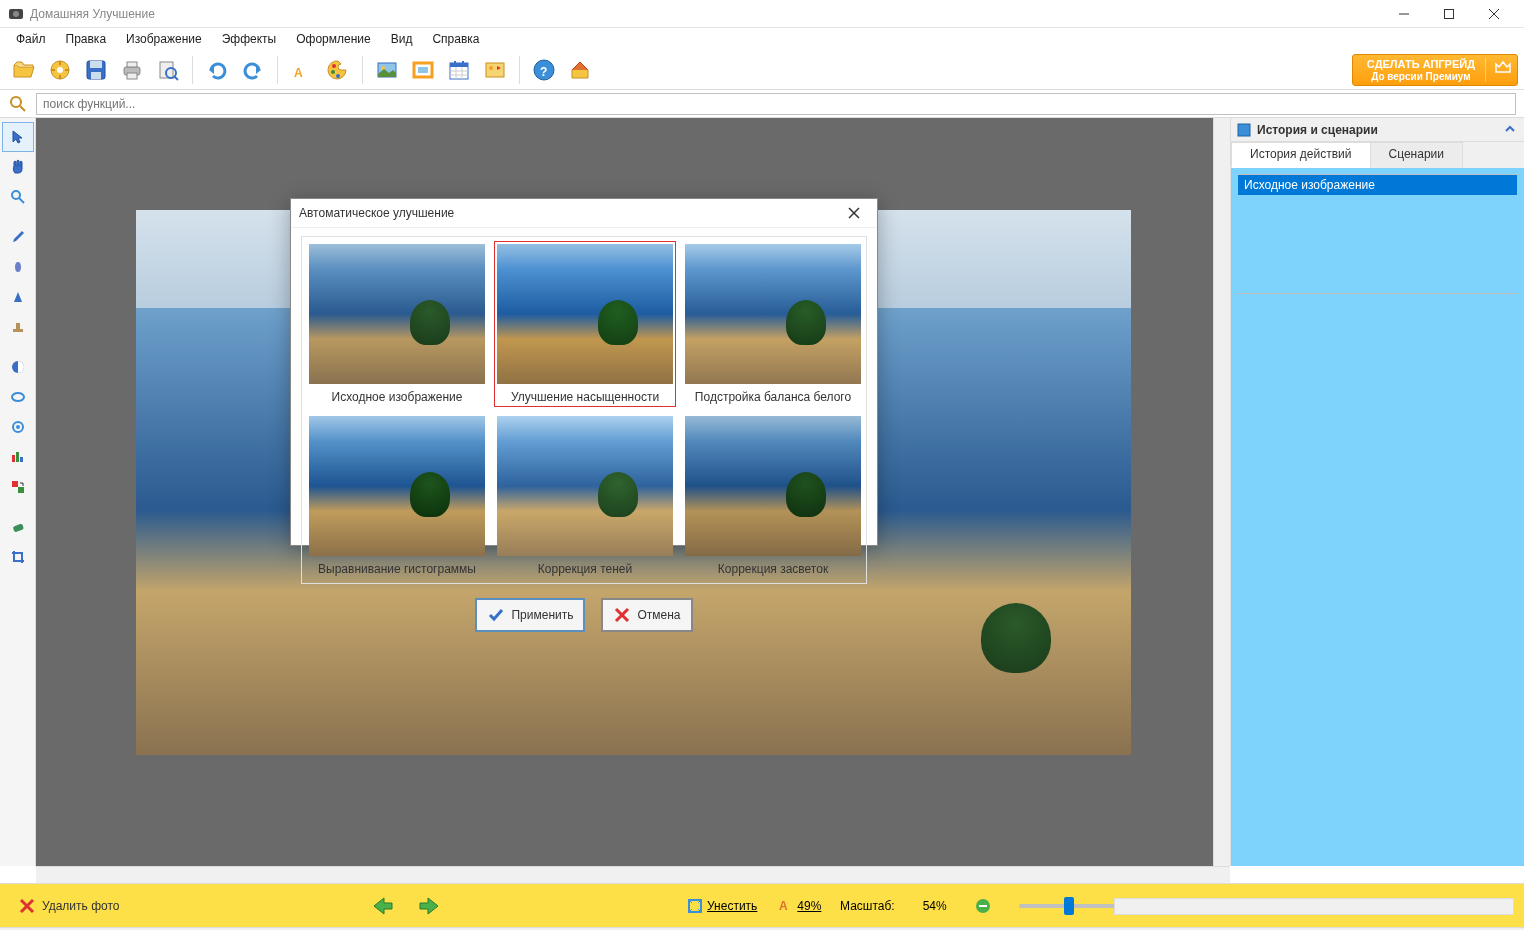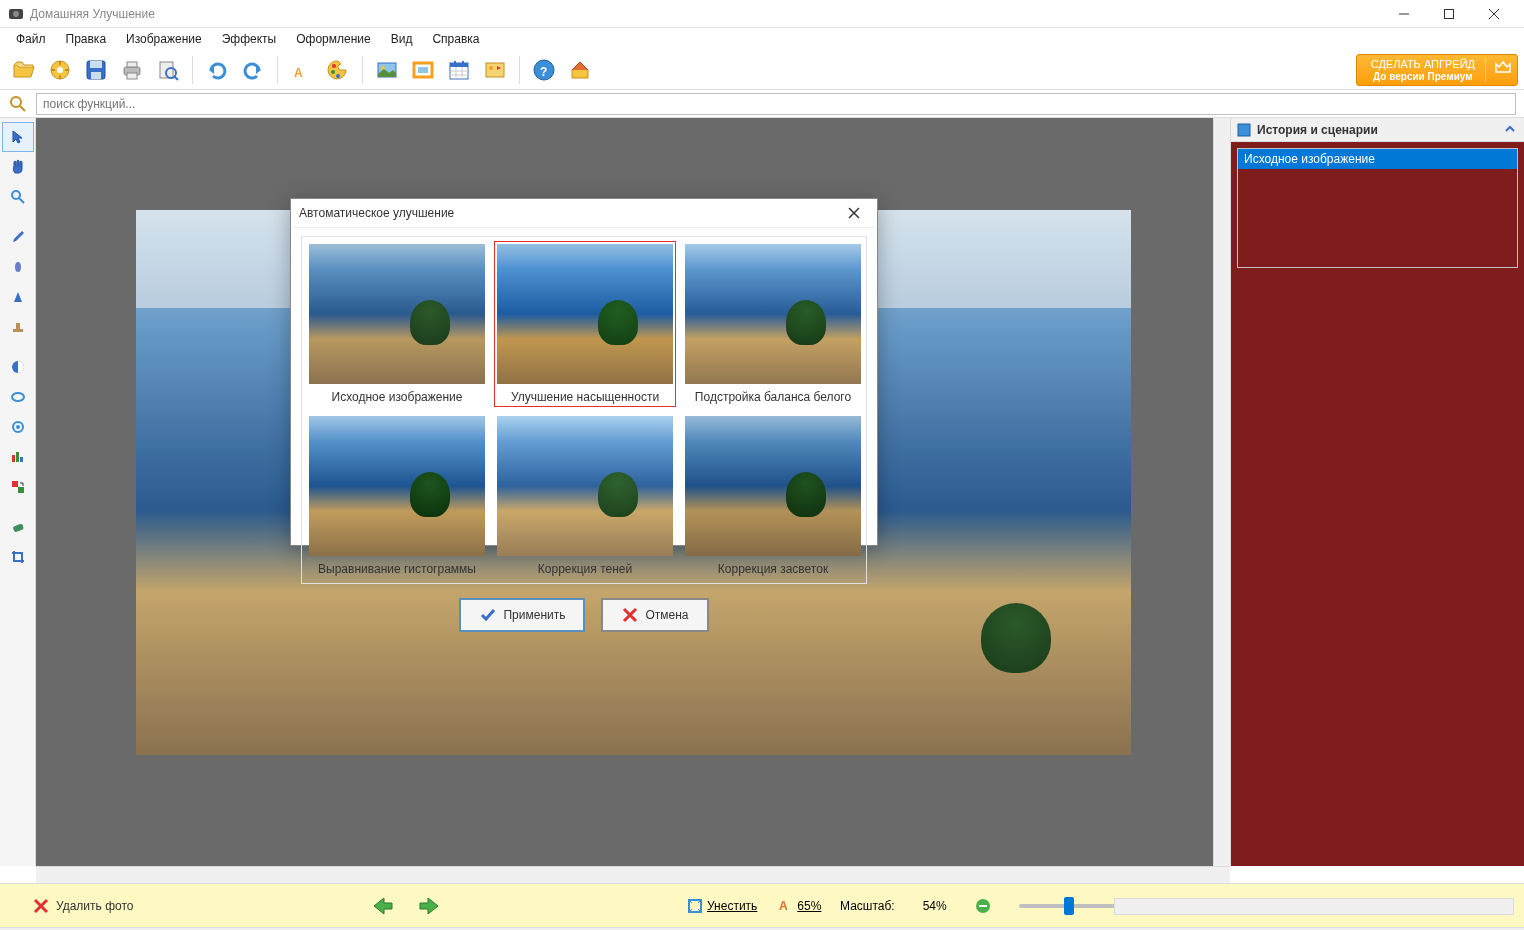--- a/index.html
+++ b/index.html
@@ -9,47 +9,47 @@
 .titlebar .title{color:#888;font-size:12px;flex:1;}
 .win-controls{display:flex;}
 .win-btn{width:45px;height:28px;display:flex;align-items:center;justify-content:center;color:#666;}
 .menubar{height:22px;background:#fff;display:flex;align-items:center;padding:0 6px;gap:0;}
 .menubar .menu-item{padding:2px 10px;color:#222;cursor:default;}
 .toolbar{height:40px;background:#fff;display:flex;align-items:center;padding:4px 6px;border-bottom:1px solid #dcdcdc;position:relative;}
 .toolbar .tbtn{width:32px;height:32px;display:flex;align-items:center;justify-content:center;margin:0 2px;border-radius:2px;}
 .toolbar .sep{width:1px;height:28px;background:#dcdcdc;margin:0 6px;}
 .upgrade-btn{position:absolute;right:6px;top:4px;height:32px;background:linear-gradient(#ffb933,#ff9e0d);border:1px solid #e08900;border-radius:3px;display:flex;align-items:center;padding:0 8px 0 14px;color:#fff;}
 .upgrade-text{display:flex;flex-direction:column;line-height:1.1;text-align:center;margin-right:10px;}
-.upgrade-text .l1{font-size:11px;font-weight:normal;}
+.upgrade-text .l1{font-size:11px;font-weight:bold;}
 .upgrade-text .l2{font-size:10px;font-weight:bold;}
 .crown-icon{width:24px;height:24px;border-left:1px solid rgba(255,255,255,0.4);padding-left:8px;}
 .searchbar{height:28px;display:flex;align-items:center;padding:3px 4px;border-bottom:1px solid #dcdcdc;}
 .search-icon-btn{width:28px;height:22px;display:flex;align-items:center;justify-content:center;border:1px solid transparent;}
 .search-input{flex:1;height:22px;border:1px solid #c0c0c0;padding:0 6px;margin-left:4px;margin-right:4px;color:#888;}
 .main-area{display:flex;height:calc(100% - 28px - 22px - 40px - 28px - 44px - 20px);}
 .left-toolbar{width:36px;background:#f5f5f5;border-right:1px solid #dcdcdc;display:flex;flex-direction:column;padding-top:4px;}
 .left-toolbar .ltbtn{width:32px;height:30px;margin:0 auto;display:flex;align-items:center;justify-content:center;border:1px solid transparent;}
 .left-toolbar .ltbtn.active{background:#e5f1fb;border:1px solid #7eb4ea;}
 .canvas-area{flex:1;background:#6a6a6a;position:relative;overflow:hidden;display:flex;align-items:center;justify-content:center;}
 .canvas-scroll-v{position:absolute;right:0;top:0;width:17px;height:100%;background:#f0f0f0;border-left:1px solid #dcdcdc;}
 .canvas-image{width:995px;height:545px;background:linear-gradient(to bottom,#a8c5dd 0%,#6b9dc9 20%,#2a5a8f 55%,#c4a56b 70%,#8a7250 100%);position:relative;margin-bottom:20px;}
 .canvas-image::before{content:"";position:absolute;top:0;left:0;right:0;height:18%;background:linear-gradient(to bottom,#d5e2ec,#b8cddf);}
 .canvas-image::after{content:"";position:absolute;bottom:15%;right:8%;width:70px;height:70px;background:radial-gradient(circle at 50% 30%,#2a5a2a,#1a3a1a);border-radius:50% 50% 45% 45%;}
-.right-panel{width:294px;background:#7f1d1d;border-left:1px solid #dcdcdc;display:flex;flex-direction:column;}
+.right-panel{width:294px;background:#7dd3fc;border-left:1px solid #dcdcdc;display:flex;flex-direction:column;}
 .rp-header{height:24px;background:#f0f0f0;display:flex;align-items:center;padding:0 6px;border-bottom:1px solid #dcdcdc;}
 .rp-header .rp-icon{width:14px;height:14px;margin-right:6px;}
 .rp-header .rp-title{flex:1;font-weight:bold;color:#333;}
 .rp-header .rp-collapse{width:14px;height:14px;}
 .rp-tabs{height:26px;display:flex;background:#f0f0f0;}
 .rp-tab{padding:4px 18px;border:1px solid #dcdcdc;border-bottom:none;background:#ececec;margin-right:-1px;color:#333;}
 .rp-tab.active{background:#fff;border-bottom:1px solid #fff;position:relative;z-index:1;}
 .rp-content{flex:1;padding:6px;}
 .history-list{border:1px solid #c0c0c0;height:120px;}
 .history-item{background:#0078d7;color:#fff;padding:3px 6px;}
-.bottom-controls{height:44px;background:#fef9c3;border-top:1px solid #dcdcdc;display:flex;align-items:center;padding:0 24px;position:relative;}
+.bottom-controls{height:44px;background:#fde047;border-top:1px solid #dcdcdc;display:flex;align-items:center;padding:0 10px;position:relative;}
 .delete-btn{display:flex;align-items:center;gap:6px;color:#333;padding:3px 8px;}
 .nav-arrows{position:absolute;left:370px;display:flex;gap:20px;}
 .fit-controls{position:absolute;left:680px;display:flex;align-items:center;gap:8px;text-decoration:underline;}
 .fit-btn{display:flex;align-items:center;gap:4px;padding:2px 6px;border:1px solid transparent;}
 .scale-area{position:absolute;left:840px;display:flex;align-items:center;gap:28px;}
 .slider{width:120px;height:4px;background:#c0c0c0;position:relative;border-radius:2px;}
 .slider-thumb{position:absolute;width:10px;height:18px;background:#0078d7;top:-7px;left:45px;border-radius:2px;}
 .bottom-scroll{position:absolute;right:10px;bottom:12px;width:400px;height:17px;background:#f0f0f0;border:1px solid #dcdcdc;}
 .statusbar{height:20px;background:#f0f0f0;border-top:1px solid #dcdcdc;display:flex;align-items:center;font-size:11px;color:#333;}
 .dialog{position:absolute;top:198px;left:290px;width:588px;height:348px;background:#fff;border:1px solid #888;box-shadow:0 4px 20px rgba(0,0,0,0.3);z-index:100;}
@@ -62,21 +62,21 @@
 .thumb-cell.selected{border:1px solid #e03030;}
 .thumb-img{width:176px;height:140px;background:linear-gradient(to bottom,#9dbed9 0%,#5a8fc0 18%,#2a5a8f 50%,#b89860 68%,#8a7250 100%);position:relative;}
 .thumb-img::after{content:"";position:absolute;bottom:28%;right:20%;width:40px;height:45px;background:radial-gradient(circle at 50% 25%,#2a5a2a,#1a3a1a);border-radius:50% 50% 40% 40%;}
 .thumb-img.sat{filter:saturate(1.3);}
 .thumb-img.wb{filter:contrast(1.05) brightness(1.05);}
 .thumb-img.hist{filter:contrast(1.15);}
 .thumb-img.shadow{filter:brightness(1.1);}
 .thumb-img.highlight{filter:brightness(0.95) contrast(1.1);}
 .thumb-label{margin-top:6px;color:#333;text-align:center;}
 .dialog-buttons{display:flex;justify-content:center;gap:16px;margin-top:14px;}
-.dlg-btn{display:flex;align-items:center;gap:6px;padding:6px 18px;border:2px solid #888;background:#f5f5f5;color:#333;}
+.dlg-btn{display:flex;align-items:center;gap:6px;padding:6px 10px;border:2px solid #888;background:#f5f5f5;color:#333;}
 .dlg-btn.primary{border:2px solid #5a8fc0;}
 .scroll-h{height:17px;background:#f0f0f0;border-top:1px solid #dcdcdc;margin-left:36px;margin-right:294px;}
 svg{display:block;}
 </style>
 </head>
 <body>
 
 <div class="titlebar">
   <span class="app-icon">
     <svg width="16" height="16" viewBox="0 0 16 16">
@@ -348,20 +348,24 @@
             <rect x="1" y="1" width="12" height="12" fill="#3a8fd8" stroke="#2060a0"></rect>
           </svg>
         </span>
       <span class="rp-title">История и сценарии</span>
       <span class="rp-collapse">
           <svg width="12" height="12">
             <path d="M2 8 L6 4 L10 8" fill="none" stroke="#3a6fc8" stroke-width="2"></path>
           </svg>
         </span>
     </div>
+    <div class="rp-tabs">
+      <div class="rp-tab active">История действий</div>
+      <div class="rp-tab">Сценарии</div>
+    </div>
     <div class="rp-content">
       <div class="history-list">
         <div class="history-item">Исходное изображение</div>
       </div>
     </div>
   </div>
 </div>
 
 <div class="scroll-h"></div>
 
@@ -396,21 +400,21 @@
           </svg>
         </span>
       <span>Унестить</span>
     </div>
     <div class="fit-btn">
       <span>
           <svg width="14" height="14">
             <text x="0" y="11" font-size="10" fill="#e07030" font-weight="bold">A</text>
           </svg>
         </span>
-      <span>65%</span>
+      <span>49%</span>
     </div>
   </div>
   <div class="scale-area">
     <span>Масштаб:</span>
     <span>54%</span>
     <span>
         <svg width="16" height="16">
           <circle cx="8" cy="8" r="7" fill="#4ab04a"></circle>
           <line x1="4" y1="8" x2="12" y2="8" stroke="#fff" stroke-width="2"></line>
         </svg>

